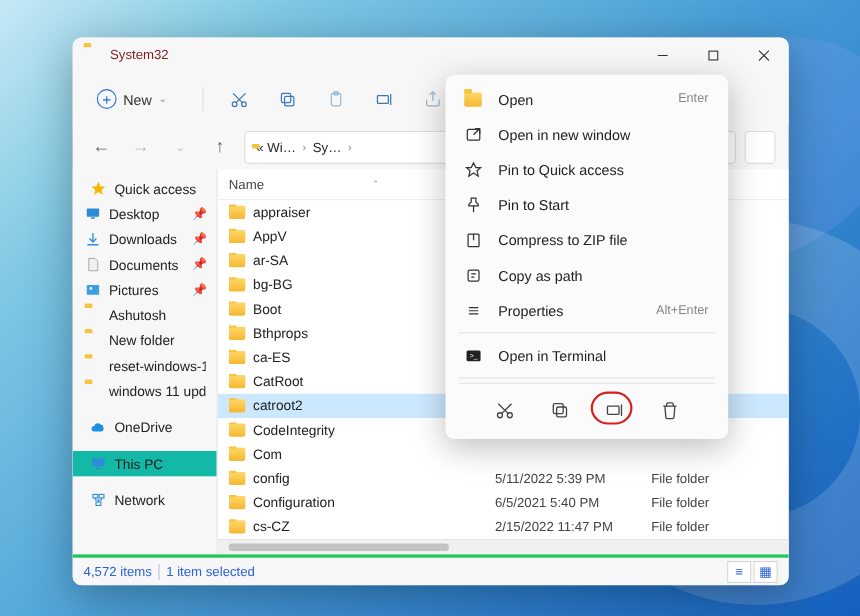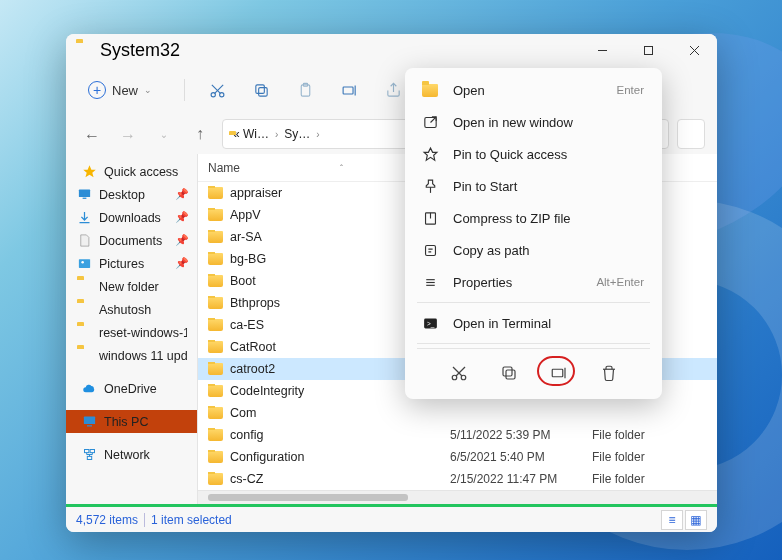--- a/index.html
+++ b/index.html
@@ -42,21 +42,21 @@
   }
   
   .titlebar {
     height: 32px;
     display: flex;
     align-items: center;
     padding: 0 0 0 10px;
     background: #f7f7f7;
   }
   .titlebar .tb-icon { width: 16px; height: 16px; margin-right: 8px; }
-  .titlebar .tb-title { flex: 0 0 auto; font-size: 18px; color: #000000; }
+  .titlebar .tb-title { flex: 0 0 auto; font-size: 12px; color: #7f1d1d; }
   .titlebar .spacer { flex: 1; }
   .winbtn {
     width: 46px; height: 32px;
     display: flex; align-items: center; justify-content: center;
     color: #333;
   }
   
   .toolbar {
     height: 48px;
     display: flex;
@@ -130,21 +130,21 @@
   }
   .sbitem {
     display: flex; align-items: center; gap: 7px;
     padding: 4px 10px 4px 16px;
     font-size: 12.5px;
     white-space: nowrap;
     overflow: hidden;
     position: relative;
   }
   .sbitem.sub { padding-left: 11px; }
-  .sbitem.sel { background: #c2410c; }
+  .sbitem.sel { background: #14b8a6; }
   .sbitem .pin { position:absolute; right:8px; color:#666; font-size:11px;}
   .sbicon { width:15px; height:15px; flex-shrink:0; }
   .sbgap { height: 10px; }
   
   .mainpane { flex:1; display:flex; flex-direction:column; background:#fff; min-width:0;}
   .colheader {
     height: 28px; display:flex; align-items:center;
     border-bottom: 1px solid #eee;
     font-size: 12px; color:#444;
     padding-left: 10px;
@@ -357,25 +357,25 @@
       <div class="sbitem sub">
         <svg class="sbicon" viewBox="0 0 24 24" fill="#3aa0e0">
             <rect x="3" y="5" width="18" height="14" rx="1"></rect>
             <circle cx="9" cy="10" r="2" fill="#fff"></circle>
           </svg>
         <span>Pictures</span>
           <span class="pin">📌</span>
       </div>
       <div class="sbitem sub">
         <span class="sbicon"><span class="folder-ico"></span></span>
-        <span>New folder</span>
+        <span>Ashutosh</span>
       </div>
       <div class="sbitem sub">
         <span class="sbicon"><span class="folder-ico"></span></span>
-        <span>Ashutosh</span>
+        <span>New folder</span>
       </div>
       <div class="sbitem sub" style="overflow:hidden;">
         <span class="sbicon"><span class="folder-ico"></span></span>
         <span style="overflow:hidden;text-overflow:clip;">reset-windows-11-settings</span>
       </div>
       <div class="sbitem sub">
         <span class="sbicon"><span class="folder-ico"></span></span>
         <span style="overflow:hidden;">windows 11 update</span>
       </div>
       <div class="sbgap"></div>

